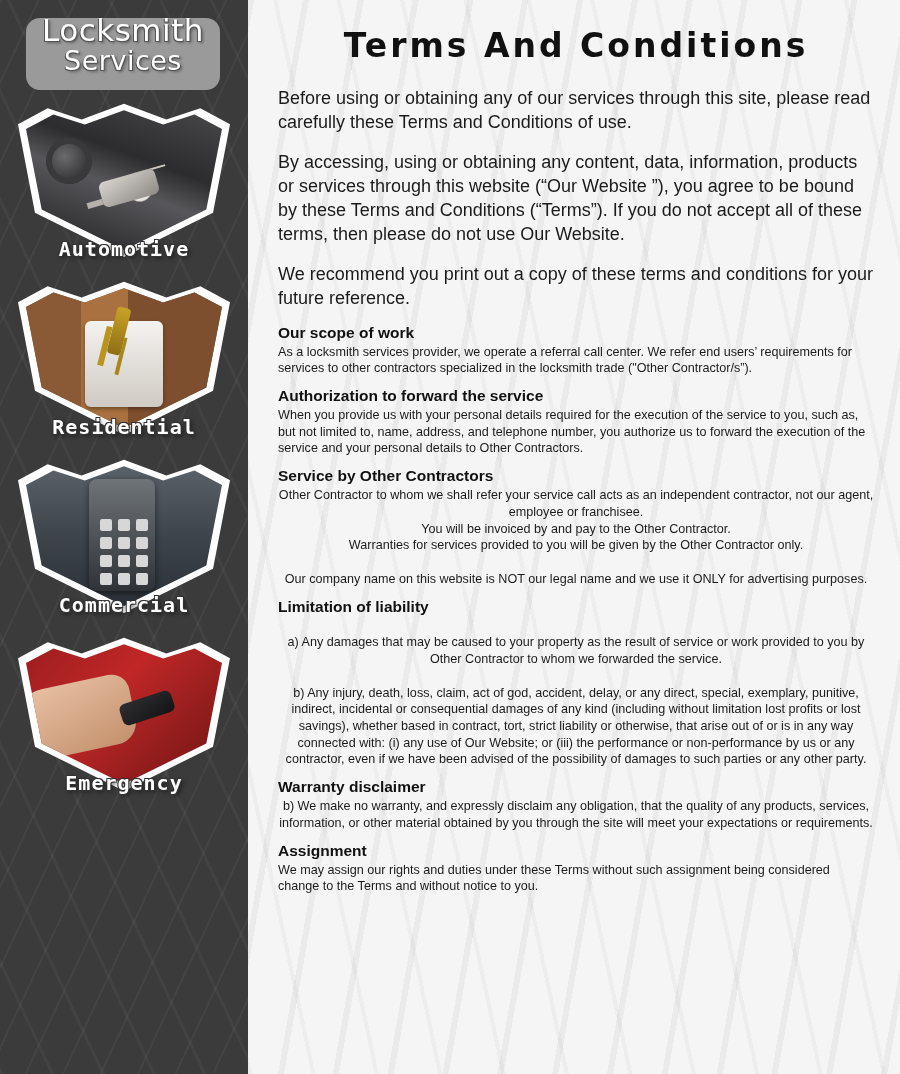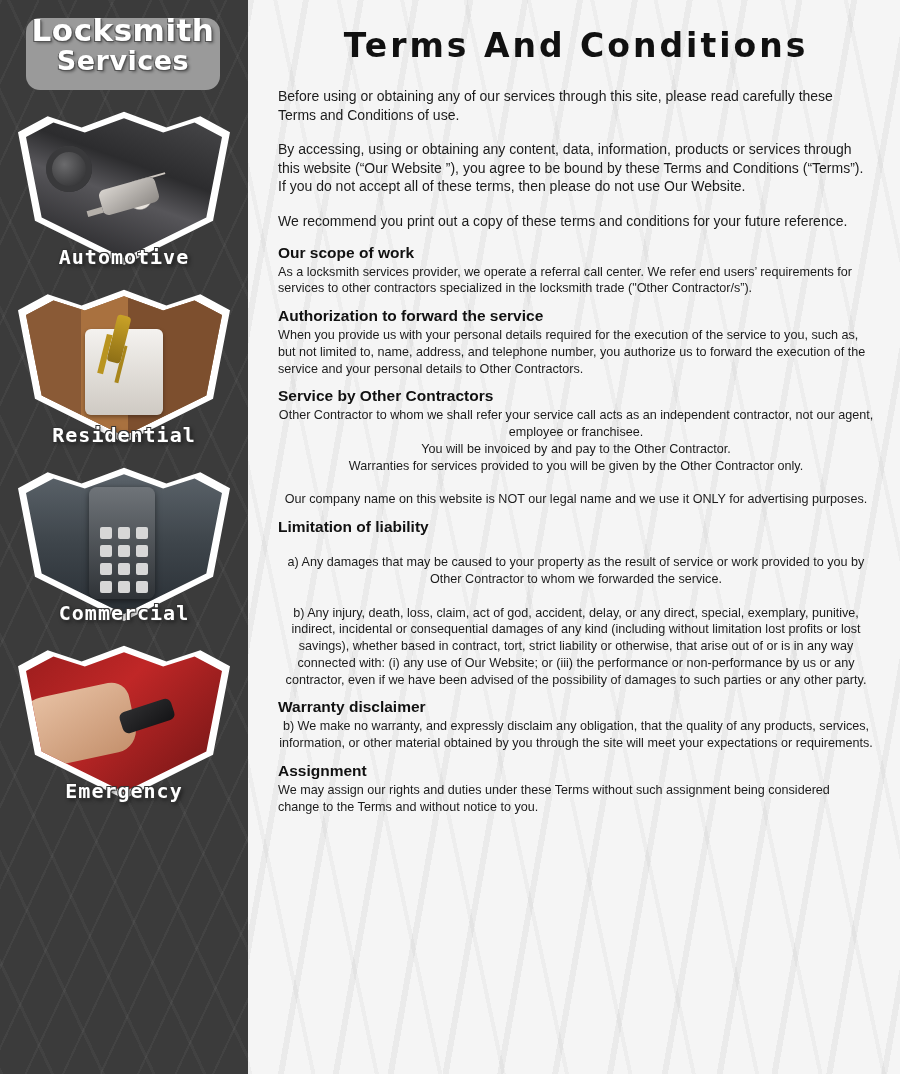--- a/index.html
+++ b/index.html
@@ -34,21 +34,21 @@
       repeating-linear-gradient(115deg, rgba(255,255,255,0.045) 0 2px, rgba(255,255,255,0) 2px 34px),
       repeating-linear-gradient(65deg, rgba(255,255,255,0.035) 0 3px, rgba(255,255,255,0) 3px 46px);
     pointer-events: none;
   }
   .logo {
     position: relative;
     margin: 14px 0 0 18px;
     width: 210px;
     text-align: center;
     font-family: "DejaVu Sans", sans-serif;
-    font-weight: bold;
+    font-weight: normal;
     color: #ffffff;
     line-height: 1.05;
     letter-spacing: 0.5px;
   }
   .logo .logo-bg {
     position: absolute;
     left: 8px; top: 4px;
     width: 194px; height: 72px;
     background: #9a9a9a;
     border-radius: 14px;
@@ -62,21 +62,21 @@
   }
   .logo-line2 {
     position: relative;
     z-index: 1;
     font-size: 27px;
     text-shadow: 1px 1px 0 #555, -1px 1px 0 #555, 2px 2px 3px rgba(0,0,0,0.4);
   }
 
   .badges {
     position: relative;
-    margin-top: 32px;
+    margin-top: 24px;
     display: flex;
     flex-direction: column;
     align-items: center;
     gap: 10px;
   }
   .badge {
     position: relative;
     width: 228px;
     height: 168px;
     display: flex;
@@ -240,21 +240,21 @@
     margin: 8px 0 22px 0;
     text-align: center;
     font-family: "DejaVu Sans", sans-serif;
     font-size: 33px;
     font-weight: bold;
     letter-spacing: 3px;
     color: #111;
   }
   .para {
     margin: 16px 0 13px 0;
-    font-size: 14px;
+    font-size: 18px;
     line-height: 1.33;
     color: #1b1b1b;
   }
   .sec-title {
     margin: 4px 0 2px 0;
     font-size: 15.5px;
     font-weight: bold;
     color: #111;
   }
   .sec-body {

